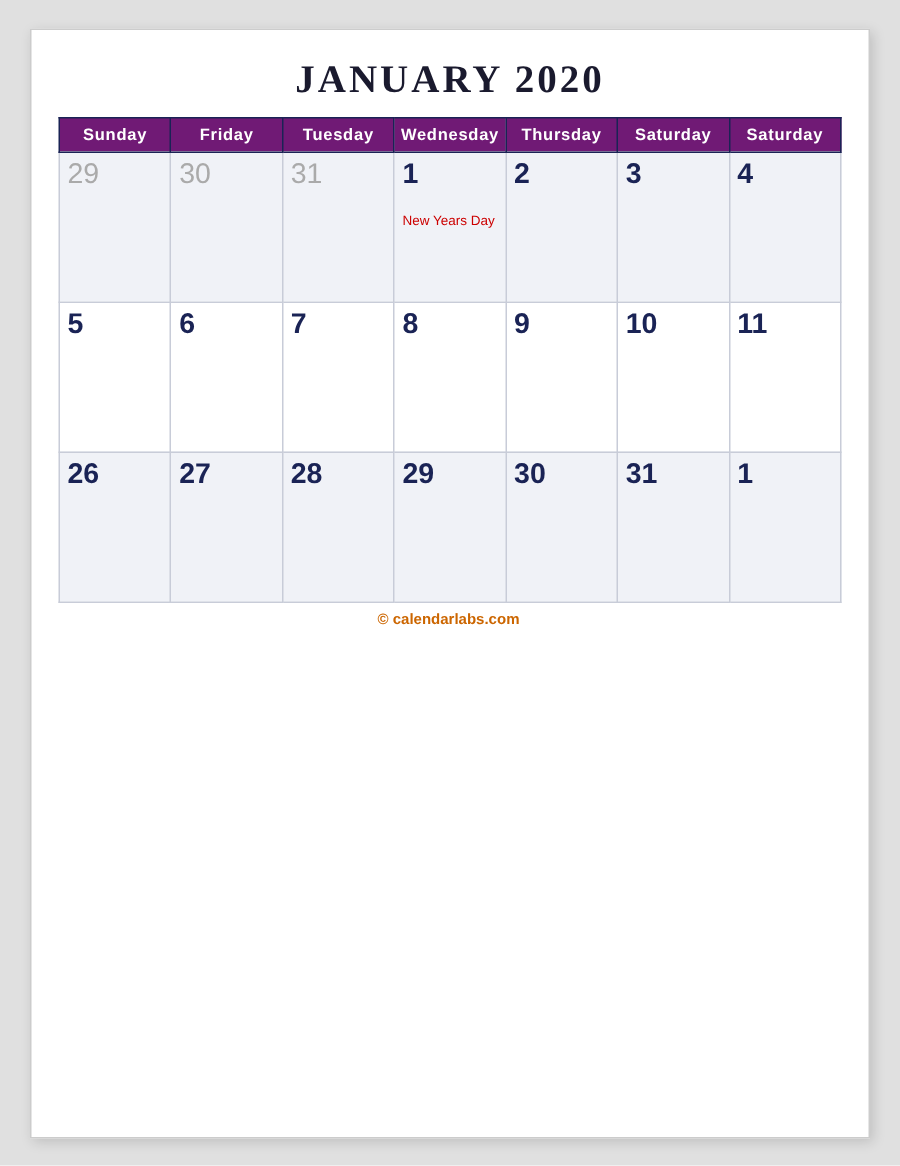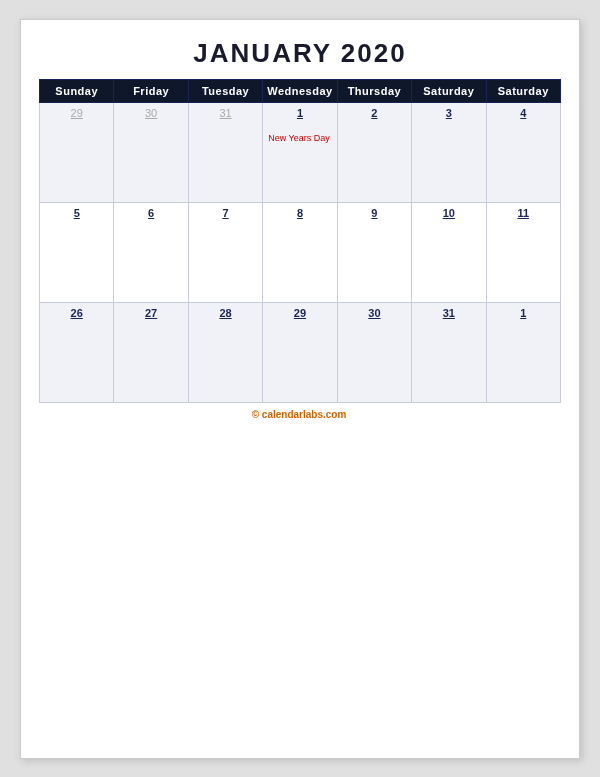--- a/index.html
+++ b/index.html
@@ -26,31 +26,31 @@
       box-shadow: 2px 2px 8px rgba(0,0,0,0.15);
     }
 
     .calendar-title {
       text-align: center;
       font-size: 26px;
       font-weight: 900;
       color: #1a1a2e;
       letter-spacing: 2px;
       margin-bottom: 10px;
-      font-family: Liberation Sans, sans-serif;
+      font-family: Liberation Serif, serif;
     }
 
     .calendar-table {
       width: 100%;
       border-collapse: collapse;
       table-layout: fixed;
     }
 
     .calendar-table thead tr th {
-      background-color: #0f172a;
+      background-color: #701a75;
       color: #fff;
       text-align: center;
       font-size: 11px;
       font-weight: bold;
       padding: 5px 2px;
       border: 1px solid #1a2355;
       letter-spacing: 0.5px;
     }
 
     .calendar-table tbody tr {
@@ -66,25 +66,24 @@
     }
 
     .calendar-table tbody tr td {
       border: 1px solid #c8ccd8;
       vertical-align: top;
       padding: 4px 5px;
       font-size: 12px;
     }
 
     .day-number {
-      text-align: center;
-      font-size: 11px;
+      text-align: left;
+      font-size: 19px;
       color: #1a2355;
       font-weight: bold;
-      text-decoration: underline;
     }
 
     .day-number.other-month {
       color: #aaa;
       font-weight: normal;
     }
 
     .day-number.saturday {
       color: #1a2355;
       font-weight: bold;

